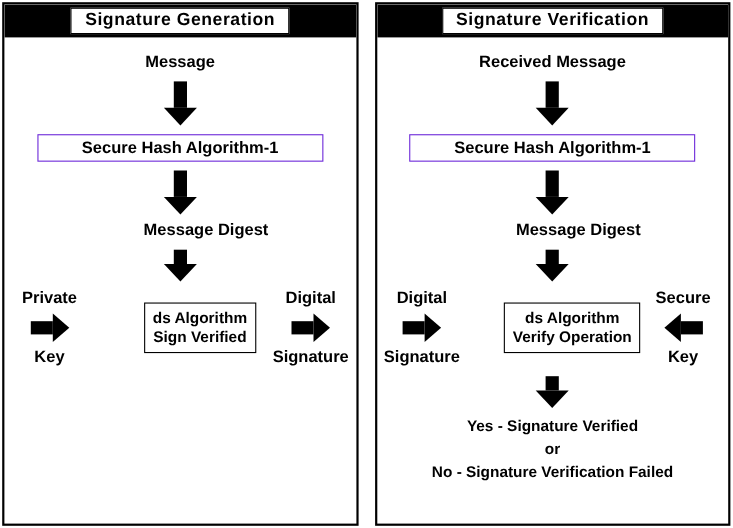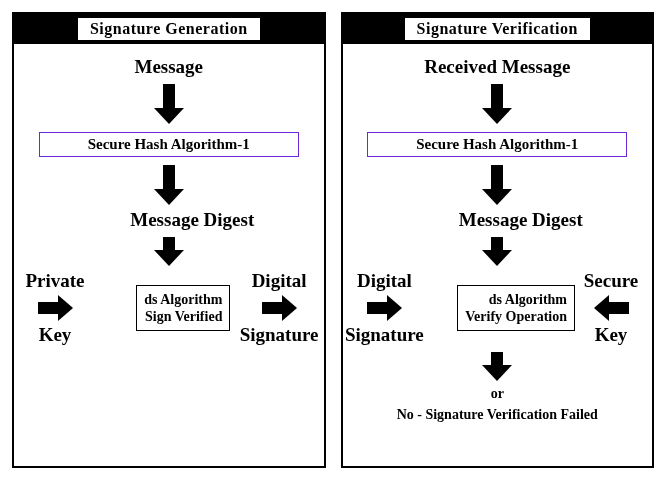--- a/index.html
+++ b/index.html
@@ -1,40 +1,40 @@
 <!DOCTYPE html>
 <html><head>
 <meta charset="utf-8">
 <style>
   html, body { margin: 0; padding: 0; background: #ffffff; }
   .canvas {
     width: 666px; height: 480px; box-sizing: border-box;
-    background: #ffffff; display: flex; gap: 15px; padding: 12px;
-    font-family: Liberation Serif, serif; color: #000;
+    background: #ffffff; display: flex; gap: 15px; padding: 2px;
+    font-family: Liberation Sans, sans-serif; color: #000;
   }
   .panel {
     flex: 1; border: 2px solid #000; box-sizing: border-box;
     background: #fff; display: flex; flex-direction: column; align-items: center;
     overflow: hidden;
   }
   .title-bar {
     width: 100%; background: #000; height: 30px;
     display: flex; align-items: center; justify-content: center;
     flex: 0 0 auto;
   }
   .title-box {
     background: #fff; color: #000; border: 1px solid #000;
     font-size: 16px; font-weight: bold; padding: 2px 12px;
     letter-spacing: 0.5px; white-space: nowrap;
   }
   .flow {
     width: 100%; display: flex; flex-direction: column; align-items: center;
     flex: 1 1 auto;
   }
-  .label { font-weight: bold; font-size: 19px; line-height: 18px; white-space: nowrap; }
+  .label { font-weight: bold; font-size: 15px; line-height: 18px; white-space: nowrap; }
   .m-input  { margin-top: 14px; }
   .m-arrow  { margin-top: 8px; }
   .m-box    { margin-top: 8px; }
   .m-digest { margin-top: 6px; margin-left: 47px; }
   .m-oprow  { margin-top: 6px; }
   .m-result { margin-top: 8px; }
   .m-or     { margin-top: 4px; }
 
   
   .arrow-down { display: flex; flex-direction: column; align-items: center; }
@@ -62,21 +62,21 @@
 
   
   .hash-box {
     border: 1px solid #6d28d9; background: #fff;
     font-weight: bold; font-size: 15px; white-space: nowrap;
     padding: 3px 14px; text-align: center; min-width: 230px;
   }
   .op-box {
     border: 1px solid #000; background: #fff;
     font-weight: bold; font-size: 14px; line-height: 17px;
-    padding: 5px 7px; text-align: right; white-space: nowrap; margin-left: 36px;
+    padding: 5px 7px; text-align: center; white-space: nowrap; margin-left: 36px;
   }
 
   .op-row {
     width: 100%; box-sizing: border-box; padding: 0 5px;
     display: flex; align-items: center; justify-content: space-between;
   }
   .side-col {
     display: flex; flex-direction: column; align-items: center; gap: 5px;
     min-width: 72px;
   }
@@ -171,18 +171,19 @@
             <div class="head"></div>
             <div class="shaft"></div>
           </div>
           <div class="label">Key</div>
         </div>
       </div>
       <div class="arrow-down short m-arrow">
         <div class="shaft"></div>
         <div class="head"></div>
       </div>
+      <div class="result m-result">Yes - Signature Verified</div>
       <div class="result m-or">or</div>
       <div class="result m-or">No - Signature Verification Failed</div>
     </div>
   </div>
 
 </div>
 
 </body></html>

